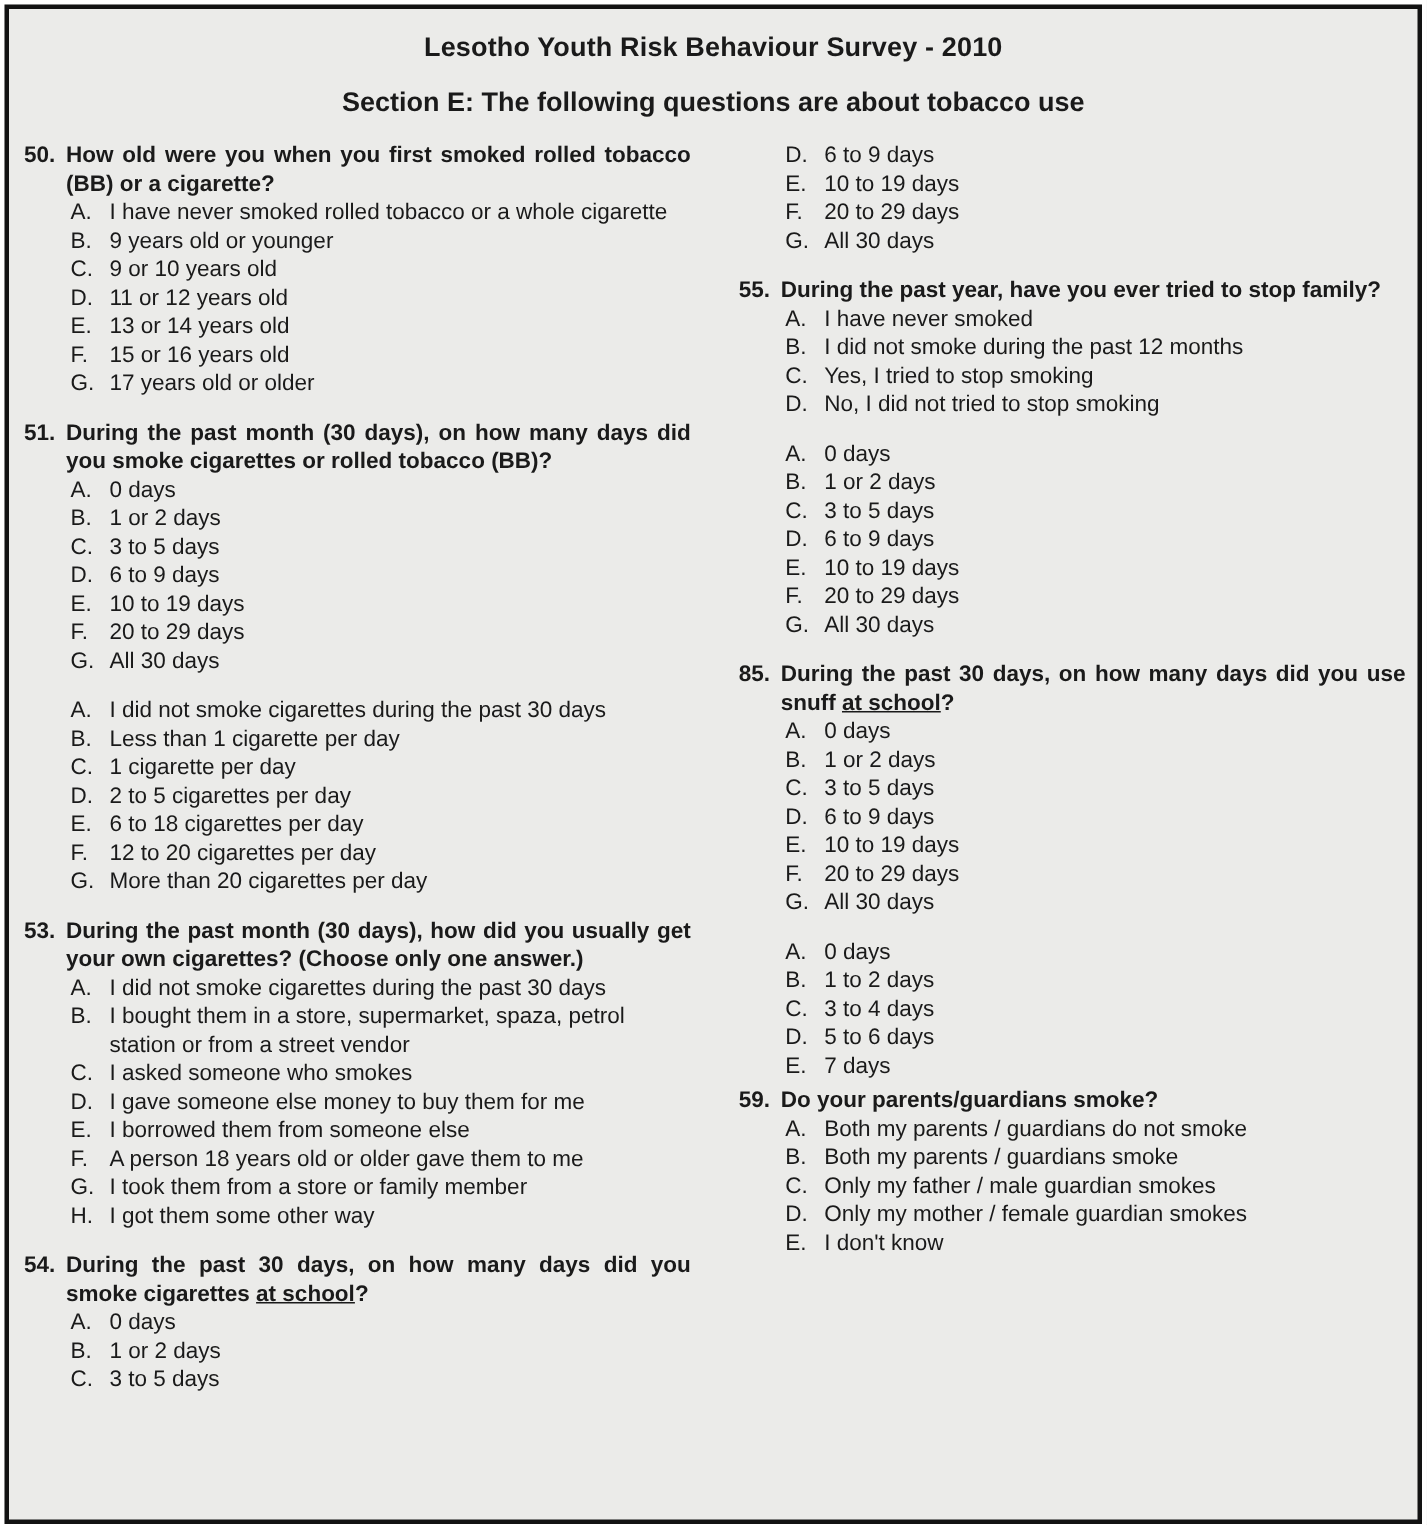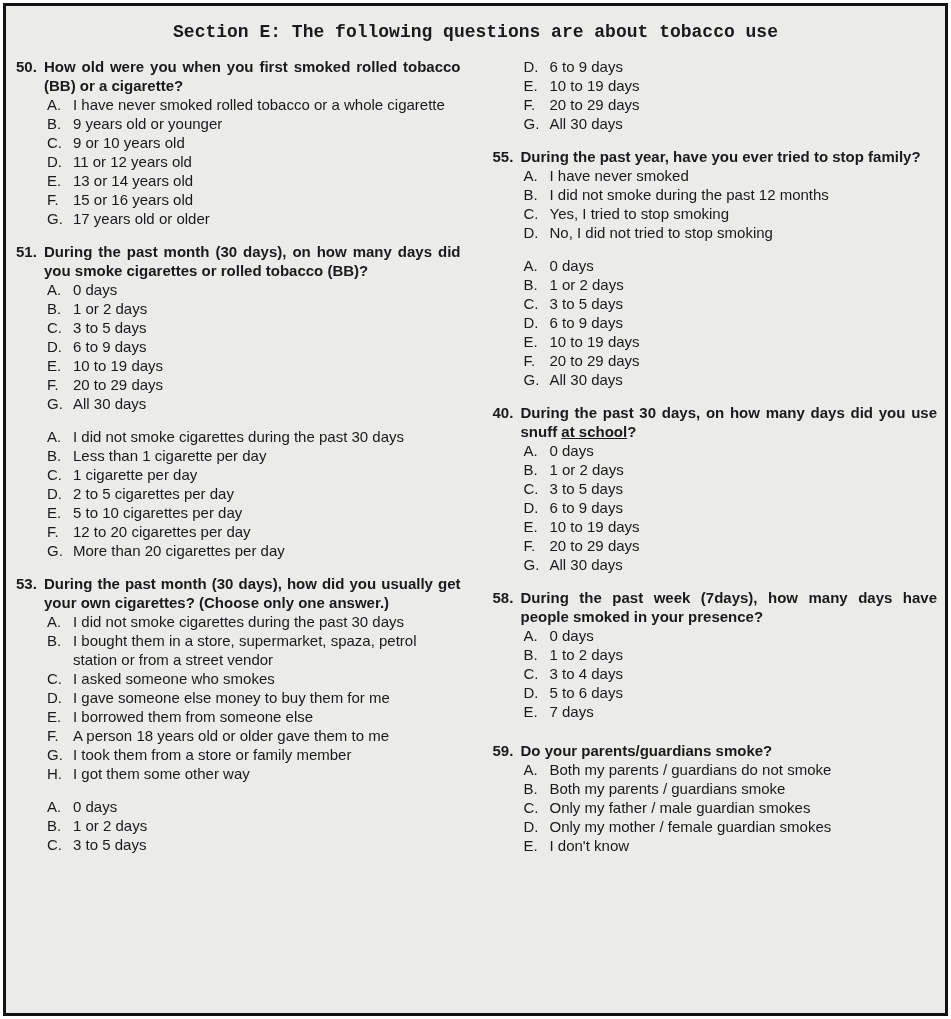--- a/index.html
+++ b/index.html
@@ -24,40 +24,39 @@
   .title {
     margin-top: 15px;
     font-size: 18px;
     font-weight: bold;
     letter-spacing: 0.1px;
   }
   .section-title {
     margin-top: 16px;
     font-size: 18px;
     font-weight: bold;
-    font-family: Liberation Mono, monospace;
   }
   .columns {
     display: flex;
     gap: 32px;
     padding: 15px 8px 0 10px;
   }
   .column {
     flex: 1 1 0;
     min-width: 0;
   }
   .question-block {
     margin-top: 14px;
   }
   .column > .question-block:first-child {
     margin-top: 0;
   }
   
   .column:nth-child(2) > .question-block:last-child {
-    margin-top: 20px;
+    margin-top: 4px;
   }
   .q-head {
     display: flex;
     font-weight: bold;
     font-size: 15px;
     line-height: 19px;
   }
   .q-num {
     flex: 0 0 28px;
   }
@@ -81,20 +80,21 @@
   }
   .opt-text {
     flex: 1 1 auto;
   }
 </style>
 </head>
 <body>
 
 <div class="page">
   <div class="header">
+    <div class="title">Lesotho Youth Risk Behaviour Survey - 2010</div>
     <div class="section-title">Section E: The following questions are about tobacco use</div>
   </div>
   <div class="columns">
     <div class="column">
         <div class="question-block">
           <div class="q-head">
             <span class="q-num">50.</span>
             <div class="q-text"><span>How old were you when you first smoked rolled tobacco (BB) or a cigarette?</span></div>
           </div>
           <div class="options">
@@ -177,21 +177,21 @@
             <div class="option-row">
               <span class="opt-letter">C.</span>
               <span class="opt-text">1 cigarette per day</span>
             </div>
             <div class="option-row">
               <span class="opt-letter">D.</span>
               <span class="opt-text">2 to 5 cigarettes per day</span>
             </div>
             <div class="option-row">
               <span class="opt-letter">E.</span>
-              <span class="opt-text">5 to 10 cigarettes per day</span>
+              <span class="opt-text">6 to 18 cigarettes per day</span>
             </div>
             <div class="option-row">
               <span class="opt-letter">F.</span>
               <span class="opt-text">12 to 20 cigarettes per day</span>
             </div>
             <div class="option-row">
               <span class="opt-letter">G.</span>
               <span class="opt-text">More than 20 cigarettes per day</span>
             </div>
           </div>
@@ -230,20 +230,24 @@
               <span class="opt-letter">G.</span>
               <span class="opt-text">I took them from a store or family member</span>
             </div>
             <div class="option-row">
               <span class="opt-letter">H.</span>
               <span class="opt-text">I got them some other way</span>
             </div>
           </div>
         </div>
         <div class="question-block">
+          <div class="q-head">
+            <span class="q-num">54.</span>
+            <div class="q-text"><span>During the past 30 days, on how many days did you smoke cigarettes </span><span class="u">at school</span><span>?</span></div>
+          </div>
           <div class="options">
             <div class="option-row">
               <span class="opt-letter">A.</span>
               <span class="opt-text">0 days</span>
             </div>
             <div class="option-row">
               <span class="opt-letter">B.</span>
               <span class="opt-text">1 or 2 days</span>
             </div>
             <div class="option-row">
@@ -325,21 +329,21 @@
               <span class="opt-text">20 to 29 days</span>
             </div>
             <div class="option-row">
               <span class="opt-letter">G.</span>
               <span class="opt-text">All 30 days</span>
             </div>
           </div>
         </div>
         <div class="question-block">
           <div class="q-head">
-            <span class="q-num">40.</span>
+            <span class="q-num">85.</span>
             <div class="q-text"><span>During the past 30 days, on how many days did you use snuff </span><span class="u">at school</span><span>?</span></div>
           </div>
           <div class="options">
             <div class="option-row">
               <span class="opt-letter">A.</span>
               <span class="opt-text">0 days</span>
             </div>
             <div class="option-row">
               <span class="opt-letter">B.</span>
               <span class="opt-text">1 or 2 days</span>
@@ -360,24 +364,20 @@
               <span class="opt-letter">F.</span>
               <span class="opt-text">20 to 29 days</span>
             </div>
             <div class="option-row">
               <span class="opt-letter">G.</span>
               <span class="opt-text">All 30 days</span>
             </div>
           </div>
         </div>
         <div class="question-block">
-          <div class="q-head">
-            <span class="q-num">58.</span>
-            <div class="q-text"><span>During the past week (7days), how many days have people smoked in your presence?</span></div>
-          </div>
           <div class="options">
             <div class="option-row">
               <span class="opt-letter">A.</span>
               <span class="opt-text">0 days</span>
             </div>
             <div class="option-row">
               <span class="opt-letter">B.</span>
               <span class="opt-text">1 to 2 days</span>
             </div>
             <div class="option-row">

